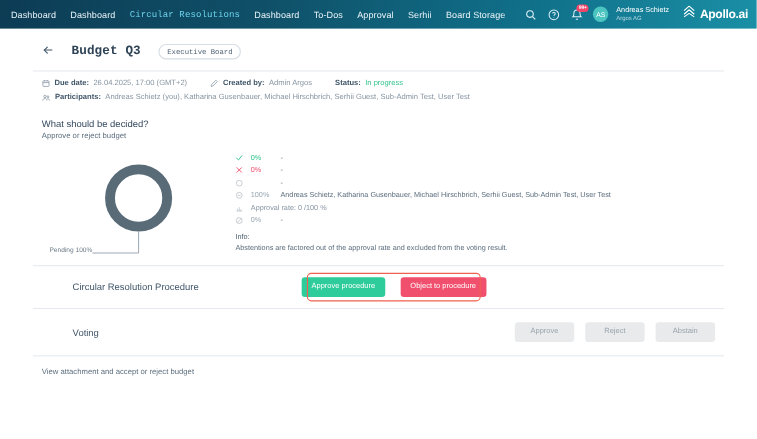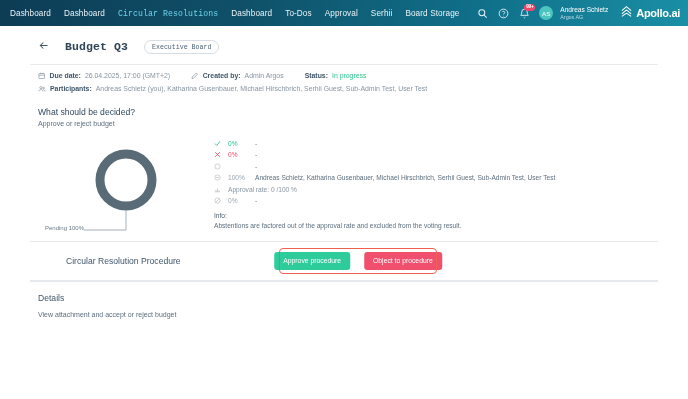--- a/index.html
+++ b/index.html
@@ -381,21 +381,28 @@
     <span class="section-title">Circular Resolution Procedure</span>
     <div class="proc-btns">
       <button class="btn btn-approve">Approve procedure</button>
       <button class="btn btn-object">Object to procedure</button>
     </div>
     <div class="highlight-box"></div>
   </div>
 
   <div class="divider"></div>
 
+  <div class="section-row">
+    <span class="section-title">Voting</span>
+    <div class="btn-group">
+      <button class="btn-disabled">Approve</button>
+      <button class="btn-disabled">Reject</button>
+      <button class="btn-disabled">Abstain</button>
+    </div>
+  </div>
 
   <div class="divider"></div>
 
   <div class="details-block">
-    <div class="details-title">Details</div>
     <div class="details-text">View attachment and accept or reject budget</div>
   </div>
 
 </div>
 
 </body></html>

